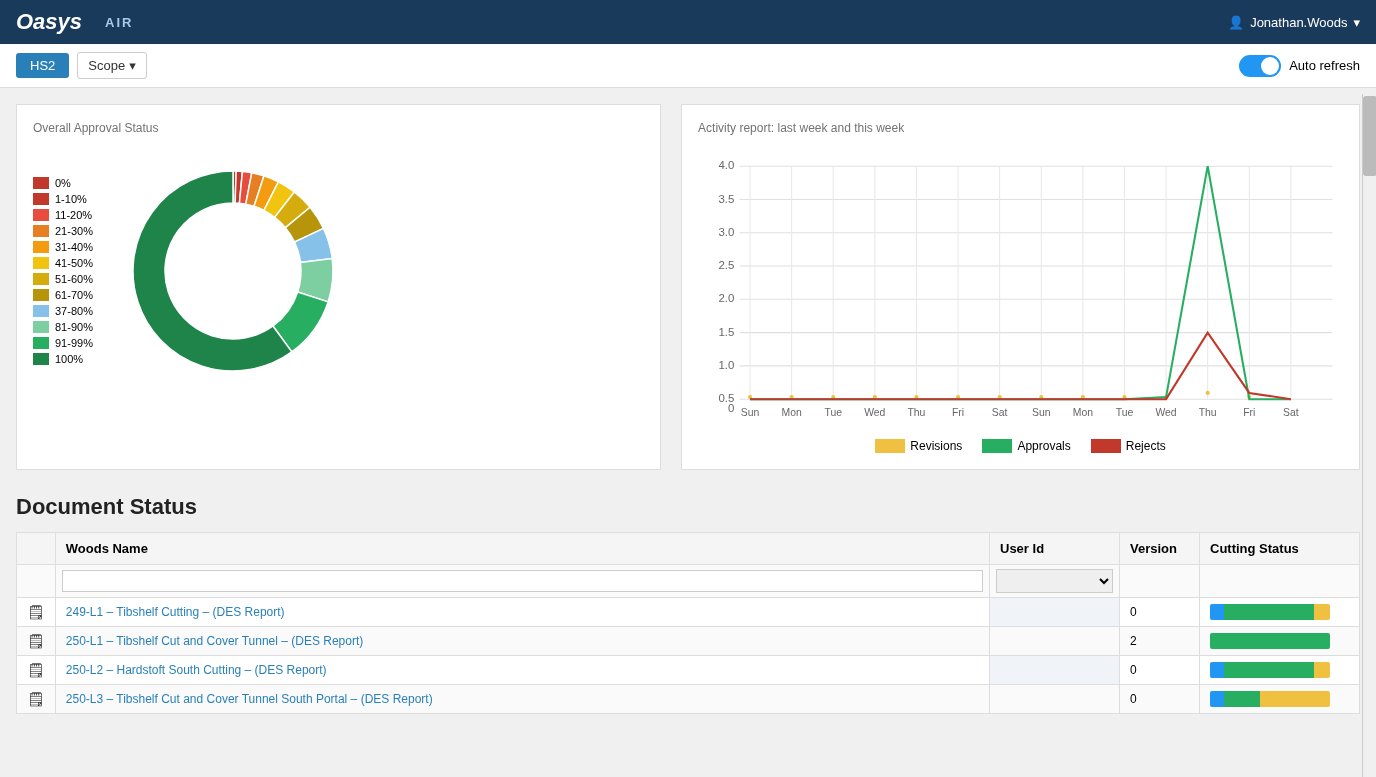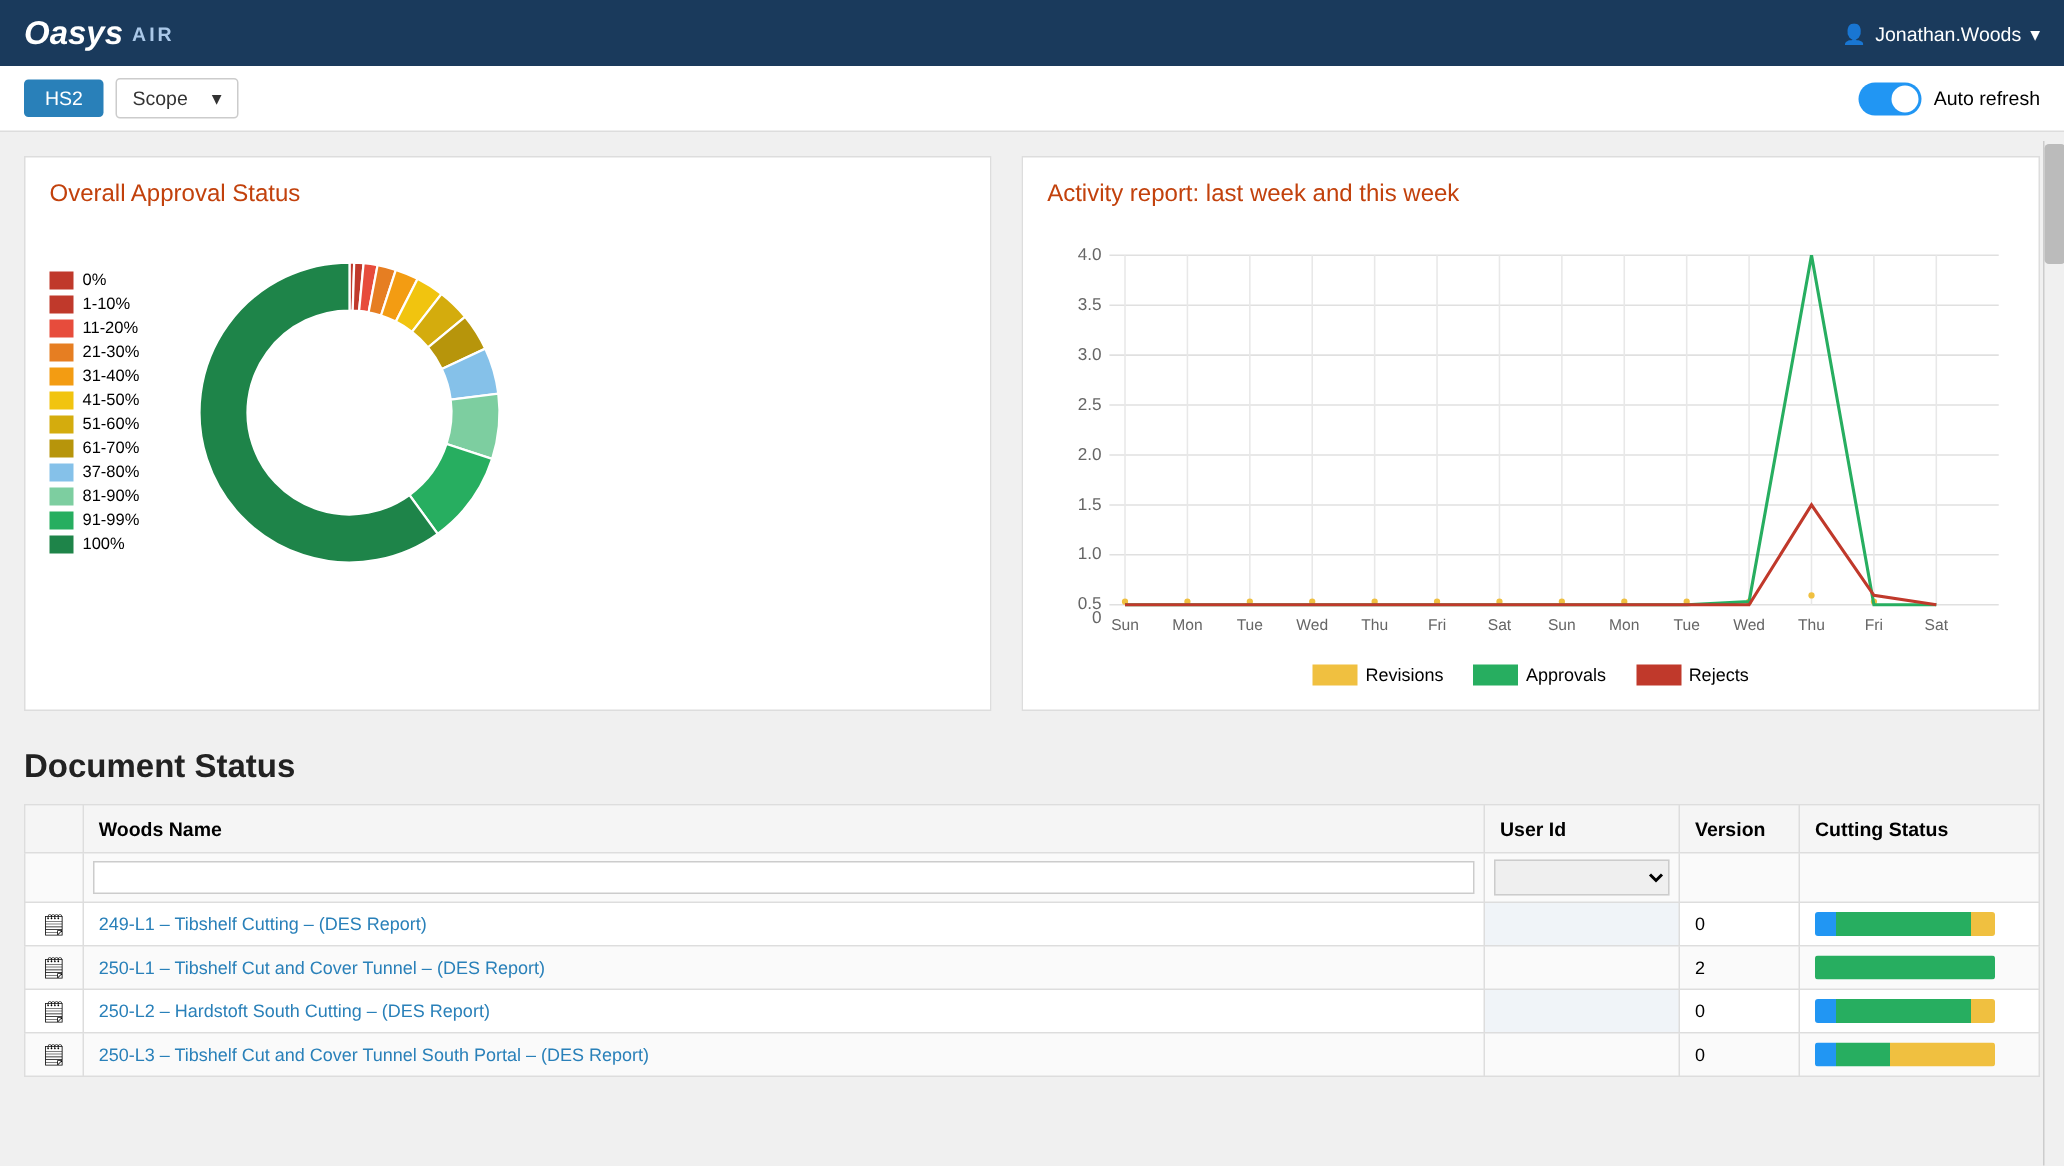--- a/index.html
+++ b/index.html
@@ -11,21 +11,21 @@
       color: white;
       display: flex;
       align-items: center;
       justify-content: space-between;
       padding: 0 16px;
       height: 44px;
     }
     .header-logo {
       display: flex;
       align-items: center;
-      gap: 4px;
+      gap: 21px;
     }
     .logo-oasys {
       font-size: 22px;
       font-style: italic;
       font-weight: bold;
       color: white;
     }
     .logo-air {
       font-size: 13px;
       font-weight: bold;
@@ -63,21 +63,21 @@
     .btn-scope {
       background: white;
       color: #333;
       border: 1px solid #ccc;
       padding: 5px 10px;
       font-size: 13px;
       cursor: pointer;
       border-radius: 3px;
       display: flex;
       align-items: center;
-      gap: 16px;
+      gap: 4px;
     }
     .auto-refresh-container {
       display: flex;
       align-items: center;
       gap: 8px;
       font-size: 13px;
     }
     .toggle-switch {
       width: 42px;
       height: 22px;
@@ -109,24 +109,24 @@
       gap: 20px;
       margin-bottom: 24px;
     }
     .chart-panel {
       background: white;
       border: 1px solid #ddd;
       padding: 16px;
       flex: 1;
     }
     .chart-title {
-      font-size: 16px;
+      font-size: 12px;
       font-weight: normal;
       margin-bottom: 16px;
-      color: #c2410c;
+      color: #737373;
     }
 
     
     .donut-container {
       display: flex;
       align-items: center;
       gap: 20px;
     }
     .donut-legend {
       display: flex;

